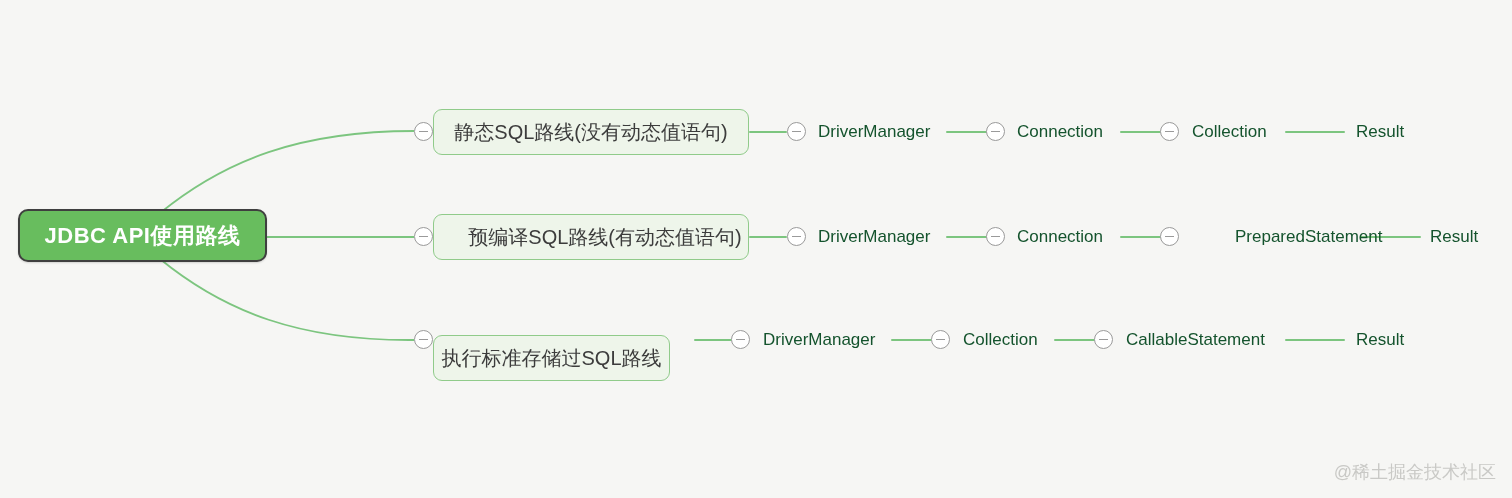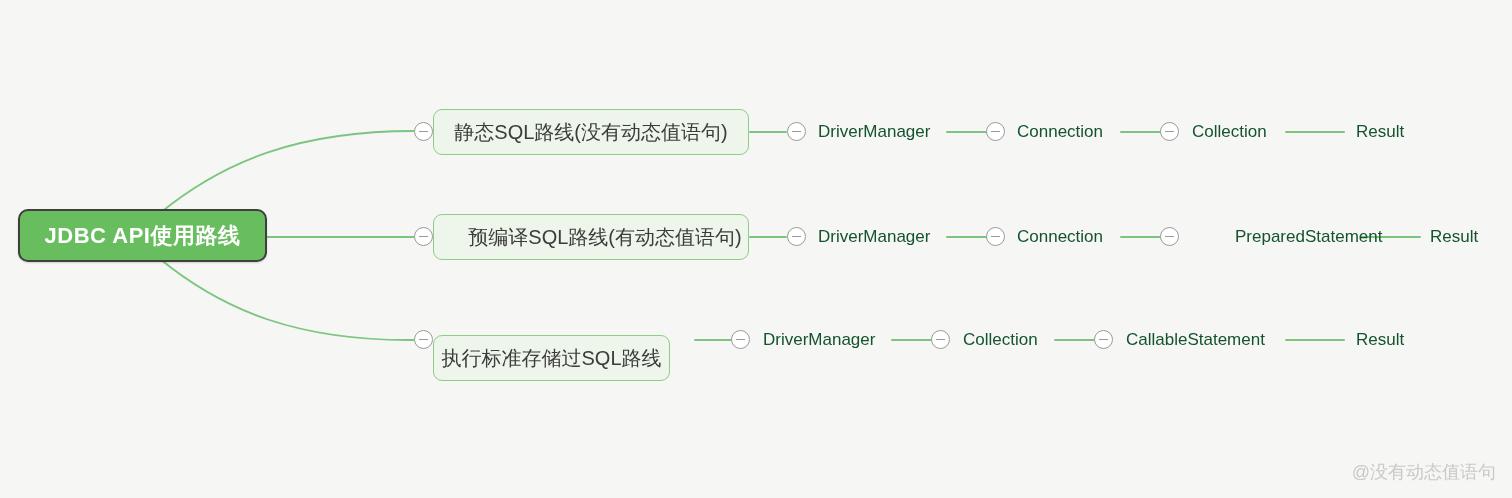--- a/index.html
+++ b/index.html
@@ -155,15 +155,15 @@
     </span>
   <span class="lbl" style="left:963px;top:328px">Collection</span>
   <div class="ln" style="left:1054px;top:339px;width:41px"></div>
   <span class="dot" style="left:1094px;top:330px">
       <span class="bar"></span>
     </span>
   <span class="lbl" style="left:1126px;top:328px">CallableStatement</span>
   <div class="ln" style="left:1285px;top:339px;width:60px"></div>
   <span class="lbl" style="left:1356px;top:328px">Result</span>
 
-  <span class="watermark">@没有动态值语句</span>
+  <span class="watermark">@稀土掘金技术社区</span>
 
 </div>
 
 </body></html>

